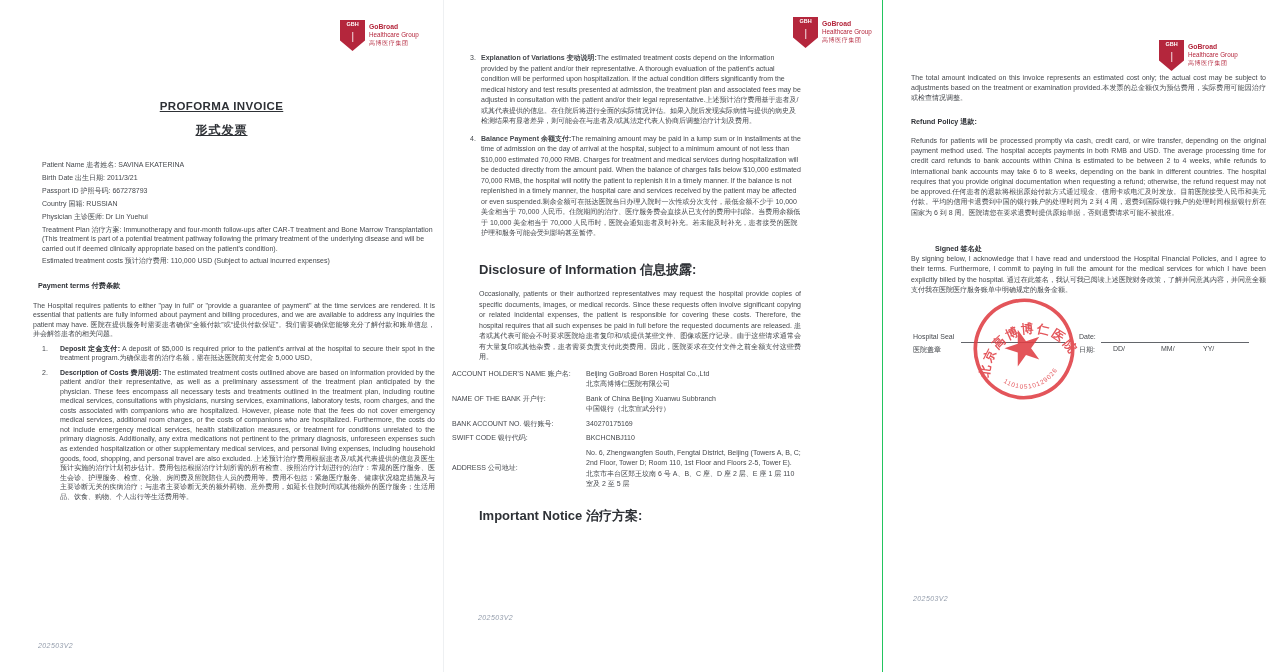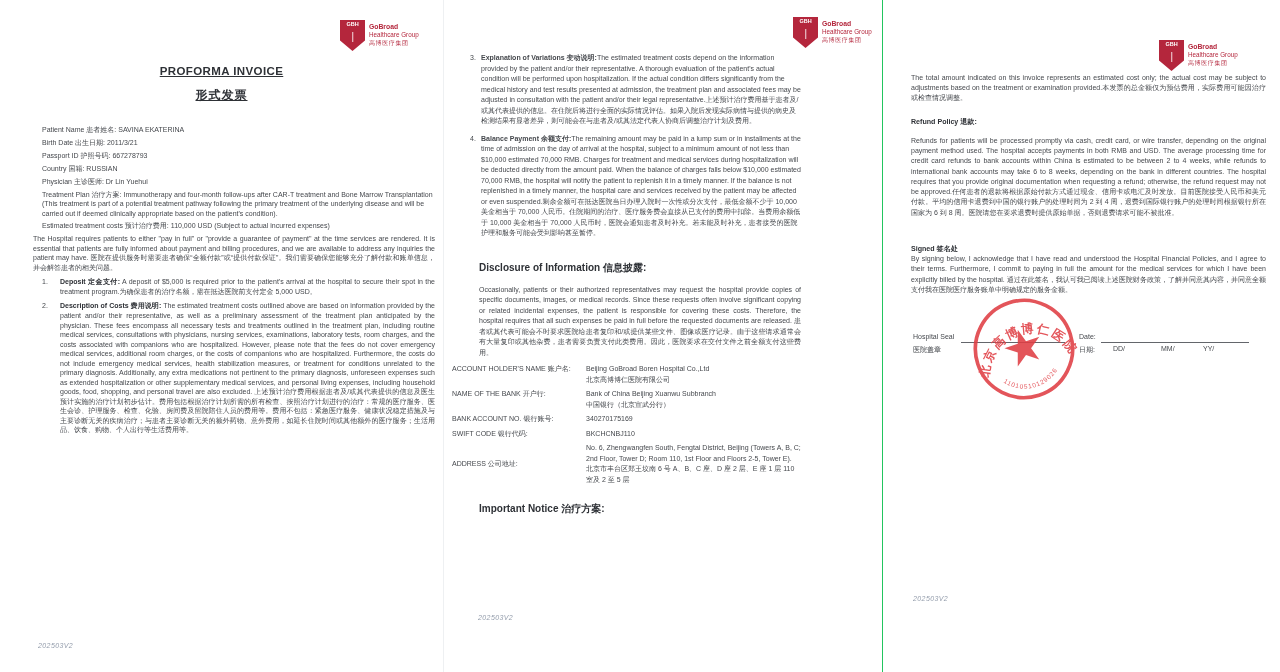--- a/index.html
+++ b/index.html
@@ -18,51 +18,51 @@
   .logo{position:absolute;display:flex;gap:4px;align-items:flex-start;}
   .shield{width:25px;height:31px;background:#b4263c;
     clip-path:polygon(0 0,100% 0,100% 66%,50% 100%,0 66%);
     color:#fff;font-size:5.5px;font-weight:bold;text-align:center;line-height:9px;position:relative;}
   .shield .bar{position:absolute;left:50%;top:12px;width:1.5px;height:10px;background:rgba(255,255,255,.85);transform:translateX(-50%);}
   .logo-text{font-size:6.3px;line-height:8px;color:#b4263c;padding-top:3px;white-space:nowrap;}
   .logo-text .l1{font-weight:bold;font-size:6.8px;}
   .logo-text .l3{font-size:6px;letter-spacing:.6px;}
 
   
-  .title-wrap{padding-top:61px;text-align:center;color:#2e3136;}
+  .title-wrap{padding-top:96px;text-align:center;color:#2e3136;}
   .title-en{font-size:11.5px;font-weight:bold;text-decoration:underline;letter-spacing:.4px;}
   .title-zh{display:block;font-size:12px;font-weight:bold;text-decoration:underline;margin-top:8px;letter-spacing:1px;}
   .p1-body{margin:21px 8px 0 33px;font-size:7px;line-height:1.36;}
   .pt-line{margin:0 0 3.4px 9px;}
   .pt-wrap{margin:0 0 3.4px 9px;}
   .heading{font-weight:bold;color:#2e3136;font-size:7.2px;margin:15px 0 10px 5px;}
   .para{margin:0;text-align:justify;}
   .li{display:flex;margin-top:5px;}
   .li .num{flex:none;width:18px;padding-left:9px;}
   .li .li-text{flex:1;text-align:justify;}
   .li b,.b{color:#2e3136;}
   .li b{margin-right:2px;}
 
   
   .p2-body{margin:53px 82px 0 26px;font-size:7px;line-height:1.5;}
   .li2{display:flex;margin-bottom:7px;}
   .li2 .num{flex:none;width:11px;}
-  .p2-heading{font-weight:bold;color:#2e3136;margin:21px 0 10px 9px;font-size:10px;}
+  .p2-heading{font-weight:bold;color:#2e3136;margin:21px 0 10px 9px;font-size:13px;}
   .p2-para{margin:0 0 0 9px;text-align:justify;}
   .bank{margin:6px 0 0 -18px;}
   .bank-row{display:flex;margin-bottom:4px;}
   .bank-row.center{align-items:center;}
   .bank-label{flex:none;width:126px;padding-right:8px;}
   .bank-val{flex:1;}
 
   
   .p3-body{margin:73px 15px 0 28px;font-size:7px;line-height:1.46;}
   .p3-para{margin:0;text-align:justify;}
   .p3-heading{font-weight:bold;color:#2e3136;margin:13px 0 9px 0;font-size:7.1px;}
-  .mt26{margin-top:26px !important;}
+  .mt26{margin-top:26px !important;margin-left:24px;}
   .sig{position:absolute;left:28px;top:300px;width:356px;height:150px;font-size:7px;color:#45484d;}
   .sig .abs{position:absolute;white-space:nowrap;}
   .uline{position:absolute;border-bottom:1px solid #63666b;height:9px;}
   .seal-svg{position:absolute;left:58px;top:-6px;width:110px;height:110px;transform:rotate(-18deg);opacity:.88;z-index:2;}
 
   .foot{position:absolute;font-size:7px;font-style:italic;color:#939cab;letter-spacing:.4px;}
   #p1 .foot{left:38px;top:642px;}
   #p2 .foot{left:34px;top:614px;}
   #p3 .foot{left:30px;top:595px;}
 </style>
@@ -90,20 +90,21 @@
       <div>
         <p class="pt-line"><span>Patient Name 患者姓名:</span> <span>SAVINA EKATERINA</span></p>
         <p class="pt-line"><span>Birth Date 出生日期:</span> <span>2011/3/21</span></p>
         <p class="pt-line"><span>Passport ID 护照号码:</span> <span>667278793</span></p>
         <p class="pt-line"><span>Country 国籍:</span> <span>RUSSIAN</span></p>
         <p class="pt-line"><span>Physician 主诊医师:</span> <span>Dr Lin Yuehui</span></p>
         <p class="pt-wrap"><span>Treatment Plan 治疗方案:</span> <span>Immunotherapy and four-month follow-ups after CAR-T treatment and Bone Marrow Transplantation (This treatment is part of a potential treatment pathway following the primary treatment of the underlying disease and will be carried out if deemed clinically appropriate based on the patient's condition).</span></p>
         <p class="pt-wrap"><span>Estimated treatment costs 预计治疗费用:</span> <span>110,000 USD (Subject to actual incurred expenses)</span></p>
       </div>
 
+      <p class="heading">Payment terms 付费条款</p>
       <p class="para">The Hospital requires patients to either "pay in full" or "provide a guarantee of payment" at the time services are rendered. It is essential that patients are fully informed about payment and billing procedures, and we are available to address any inquiries the patient may have. 医院在提供服务时需要患者确保“全额付款”或“提供付款保证”。我们需要确保您能够充分了解付款和账单信息，并会解答患者的相关问题。</p>
 
       <div class="li">
         <span class="num">1.</span>
         <div class="li-text"><b>Deposit 定金支付:</b><span>A deposit of $5,000 is required prior to the patient's arrival at the hospital to secure their spot in the treatment program.为确保患者的治疗名额，需在抵达医院前支付定金 5,000 USD。</span></div>
       </div>
       <div class="li">
         <span class="num">2.</span>
         <div class="li-text"><b>Description of Costs 费用说明:</b><span>The estimated treatment costs outlined above are based on information provided by the patient and/or their representative, as well as a preliminary assessment of the treatment plan anticipated by the physician. These fees encompass all necessary tests and treatments outlined in the treatment plan, including routine medical services, consultations with physicians, nursing services, examinations, laboratory tests, room charges, and the costs associated with companions who are hospitalized. However, please note that the fees do not cover emergency medical services, additional room charges, or the costs of companions who are hospitalized. Furthermore, the costs do not include emergency medical services, health stabilization measures, or treatment for conditions unrelated to the primary diagnosis. Additionally, any extra medications not pertinent to the primary diagnosis, unforeseen expenses such as extended hospitalization or other supplementary medical services, and personal living expenses, including household goods, food, shopping, and personal travel are also excluded. 上述预计治疗费用根据患者及/或其代表提供的信息及医生预计实施的治疗计划初步估计。费用包括根据治疗计划所需的所有检查、按照治疗计划进行的治疗：常规的医疗服务、医生会诊、护理服务、检查、化验、房间费及留院陪住人员的费用等。费用不包括：紧急医疗服务、健康状况稳定措施及与主要诊断无关的疾病治疗；与患者主要诊断无关的额外药物、意外费用，如延长住院时间或其他额外的医疗服务；生活用品、饮食、购物、个人出行等生活费用等。</span></div>
       </div>

